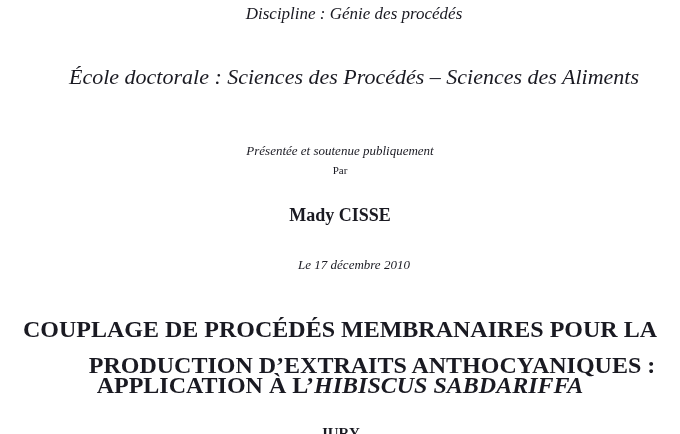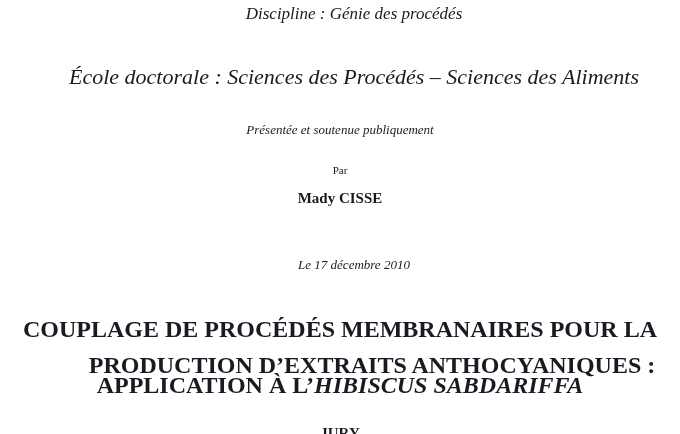--- a/index.html
+++ b/index.html
@@ -5,26 +5,26 @@
   html, body { margin: 0; padding: 0; }
   body {
     width: 680px; height: 434px; overflow: hidden;
     background: #ffffff; color: #1a1a22;
     font-family: "Liberation Serif", "DejaVu Serif", serif;
     position: relative;
   }
   .line { position: absolute; left: 0; width: 680px; text-align: center; white-space: nowrap; }
   .bi { font-weight: normal; font-style: italic; margin-left: 14px; }
   .b { font-weight: bold; }
-  .i { font-style: italic; }
+  .i { font-style: italic; margin-top: 21px; }
   #discipline { top: 4px; font-size: 17px; }
   #ecole { top: 64px; font-size: 22px; }
   #presentee { top: 122px; font-size: 13px; }
   #par { top: 164px; font-size: 11px; }
-  #author { top: 190px; font-size: 15px; }
+  #author { top: 205px; font-size: 18px; }
   #date { top: 257px; font-size: 13px; }
   .title { font-size: 24px; font-weight: bold; }
   #t1 { top: 316px; }
   #t2 { top: 352px; padding-left: 32px; }
   #t3 { top: 372px; }
   #jury { top: 425px; font-size: 15px; }
 </style>
 </head>
 <body>
 

